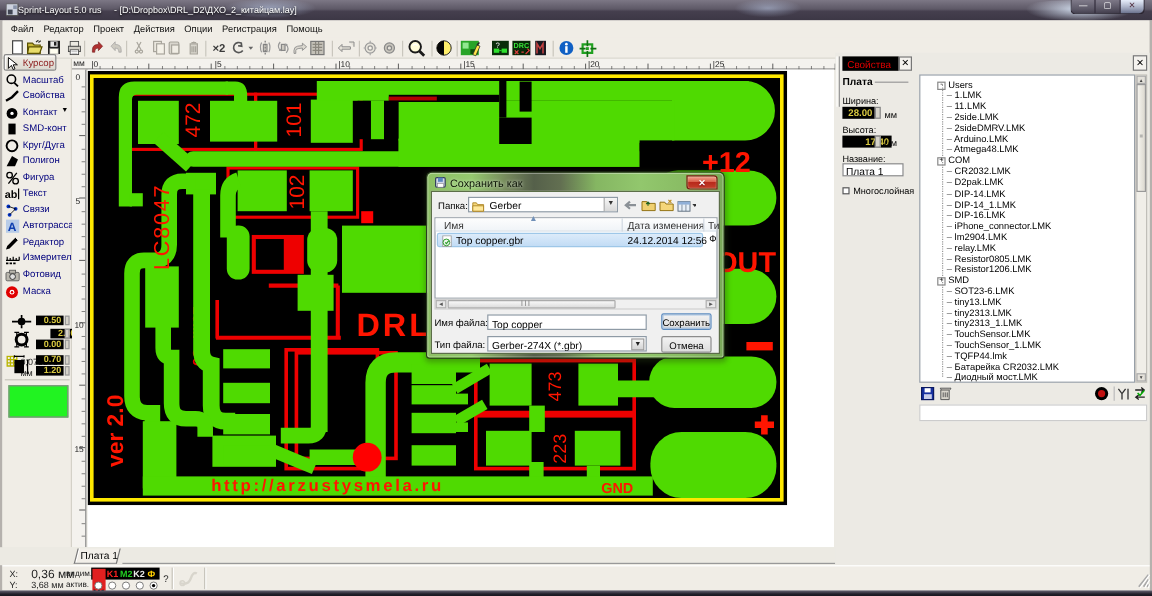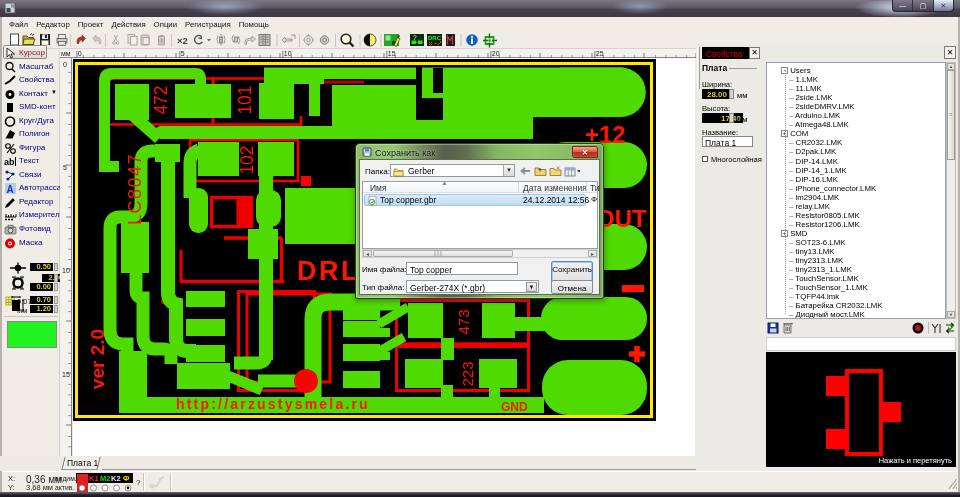--- a/index.html
+++ b/index.html
@@ -40,20 +40,21 @@
 <body>
 <div id="titlebar">
   <div class="glow" style="left:170px;width:110px;background:radial-gradient(ellipse 55px 12px at 50% 40%,rgba(190,205,235,.6),rgba(190,205,235,0) 70%)"></div>
   <div class="glow" style="left:600px;width:80px;background:radial-gradient(ellipse 40px 11px at 50% 40%,rgba(190,205,235,.5),rgba(190,205,235,0) 70%)"></div>
   <div class="glow" style="left:840px;width:120px;background:radial-gradient(ellipse 60px 14px at 50% 45%,rgba(225,238,255,.9),rgba(200,215,245,0) 75%)"></div>
   <svg style="position:absolute;left:5px;top:3px" width="11" height="11" viewBox="0 0 11 11">
       <rect x="0" y="0" width="10" height="10" fill="#cdd2de" stroke="#555" stroke-width="1"></rect>
       <rect x="1.5" y="5" width="4" height="4" fill="#404552"></rect>
       <rect x="6" y="1.5" width="3" height="3" fill="#8892a8"></rect>
     </svg>
+  <span id="title-text">Sprint-Layout 5.0 rus&nbsp;&nbsp;&nbsp;&nbsp; - [D:\Dropbox\DRL_D2\ДХО_2_китайцам.lay]</span>
   <div id="winbtns">
       <div>—</div>
       <div>▢</div>
       <div>✕</div>
     </div>
 </div>
 <div id="menubar">
   <span style="margin-left:3px">Файл</span><span>Редактор</span><span>Проект</span><span>Действия</span><span>Опции</span><span>Регистрация</span><span>Помощь</span>
 </div>
 <div id="toolbar">
@@ -530,26 +531,26 @@
   <span style="position:absolute;left:228px;top:13px;font-size:8px">Ф</span>
 </div>
 <div style="position:absolute;left:6px;top:105px;width:236px;height:9px;background:#f0f0f0;border:1px solid #d0d0d0">
   <div style="position:absolute;left:0;top:0;width:9px;height:7px;background:#e8e8e8;border:1px solid #b0b0b0;font-size:5px;text-align:center;line-height:7px;color:#555">◄</div>
   <div style="position:absolute;right:0;top:0;width:9px;height:7px;background:#e8e8e8;border:1px solid #b0b0b0;font-size:5px;text-align:center;line-height:7px;color:#555">►</div>
   <div style="position:absolute;left:10px;top:0;width:140px;height:7px;background:linear-gradient(180deg,#f8f8f8,#ddd);border:1px solid #aaa;border-radius:1px">
     <span style="position:absolute;left:60px;top:-1.5px;font-size:7px;color:#888;letter-spacing:1px">III</span>
   </div>
 </div>
 <div style="position:absolute;left:6px;top:121px;font-size:8px;color:#000">Имя файла:</div>
-<div style="position:absolute;left:50px;top:118px;width:112px;height:13px;background:#fff;border:1px solid #8e9aa5;font-size:8.5px;padding:1.5px 0 0 3px">Top copper</div>
+<div style="position:absolute;left:50px;top:118px;width:133px;height:13px;background:#fff;border:1px solid #8e9aa5;font-size:8.5px;padding:1.5px 0 0 3px">Top copper</div>
 <div style="position:absolute;left:6px;top:139px;font-size:8px;color:#000">Тип файла:</div>
 <div style="position:absolute;left:50px;top:136px;width:133px;height:13px;background:#fff;border:1px solid #8e9aa5;font-size:8.5px;padding:1.5px 0 0 3px">Gerber-274X (*.gbr)
   <div style="position:absolute;right:1px;top:1px;width:11px;height:10px;background:linear-gradient(180deg,#f4f4f4,#d4d4d4);border:1px solid #999;font-size:6px;text-align:center;line-height:9px;color:#222">▼</div>
 </div>
-<div style="position:absolute;left:195px;top:117px;width:42px;height:26px;background:linear-gradient(180deg,#f3f3f3,#dcdcdc);border:1px solid #5c8cc0;box-shadow:0 0 0 1px #aac6e4 inset;border-radius:2px;font-size:8px;text-align:right;padding-top:2.5px">Сохранить</div>
+<div style="position:absolute;left:195px;top:117px;width:42px;height:14px;background:linear-gradient(180deg,#f3f3f3,#dcdcdc);border:1px solid #5c8cc0;box-shadow:0 0 0 1px #aac6e4 inset;border-radius:2px;font-size:8px;text-align:left;padding-top:2.5px">Сохранить</div>
 <div style="position:absolute;left:195px;top:136px;width:42px;height:14px;background:linear-gradient(180deg,#f3f3f3,#dcdcdc);border:1px solid #8c8c8c;border-radius:2px;font-size:8px;text-align:center;padding-top:2.5px">Отмена</div>
 </div>
 <div id="rightbg" style="position:absolute;left:696px;top:44px;width:262px;height:427px;background:#eceae4"></div>
 <div id="props" style="position:absolute;left:696px;top:44px;width:64px;height:427px;font-size:7.6px;color:#000">
   <div style="position:absolute;left:1px;top:3px;width:3px;height:42px;border-left:1px solid #fff;border-right:1px solid #999"></div>
   <div style="position:absolute;left:6px;top:2.5px;width:47px;height:12px;background:#000;color:#e00000;font-size:8.3px;padding:2px 0 0 4px">Свойства</div>
   <div style="position:absolute;left:53px;top:2.5px;width:11px;height:12px;background:#f4f2ee;border:1px solid #777;color:#000;font-size:8px;text-align:center;line-height:10px">✕</div>
   <div style="position:absolute;left:6px;top:19px;font-weight:bold;font-size:8.5px">Плата</div>
   <div style="position:absolute;left:33px;top:24px;width:28px;border-top:1px solid #999"></div>
   <div style="position:absolute;left:6px;top:36px">Ширина:</div>
@@ -613,29 +614,20 @@
   </svg>
     <svg style="position:absolute;left:150px;top:277px" width="46" height="14" viewBox="0 0 46 14">
     <circle cx="6" cy="7" r="5.5" fill="#000"></circle>
       <circle cx="6" cy="7" r="3" fill="#c01010"></circle>
     <path d="M16.5 1 v12" stroke="#bbb" stroke-width="1"></path>
     <path d="M20 3 l3 4 v5 m3 -9 l-3 4 m5 -4 v9" stroke="#333" stroke-width="1.1" fill="none"></path>
     <path d="M34 4 h7 m-2 -2 l2.5 2 -2.5 2 M42 10 h-7 m2 -2 l-2.5 2 2.5 2" stroke="#222" stroke-width="1.1" fill="none"></path>
     <path d="M36 6.5 l2 2 3.5 -4" stroke="#0a0" stroke-width="1.3" fill="none"></path>
   </svg>
   <div style="position:absolute;left:4px;top:293px;width:190px;height:14px;background:#fff;border:1px solid #ccc"></div>
-  <div style="position:absolute;left:4px;top:308px;width:190px;height:115px;background:#000">
-    <svg style="position:absolute;left:0;top:0" width="190" height="115" viewBox="0 0 190 115">
-      <rect x="81" y="19" width="34" height="83" fill="none" stroke="#f00" stroke-width="4"></rect>
-      <rect x="60" y="24" width="21" height="20" fill="#f00"></rect>
-      <rect x="60" y="77" width="21" height="20" fill="#f00"></rect>
-      <rect x="115" y="50" width="20" height="20" fill="#f00"></rect>
-    </svg>
-    <span style="position:absolute;right:4px;bottom:2px;color:#fff;font-size:7.5px">Нажать и перетянуть</span>
-  </div>
 </div>
 <div id="tabfill" style="position:absolute;left:0;top:456px;width:60px;height:15px;background:#eceae3"></div>
 <div id="statusbar">
   <span style="position:absolute;left:6px;top:2px">X:</span>
     <span style="position:absolute;left:24px;top:2px;font-size:10px">0,36 мм</span>
   <span style="position:absolute;left:6px;top:11px">Y:</span>
     <span style="position:absolute;left:24px;top:11px;font-size:7.5px">3,68 мм</span>
   <span style="position:absolute;left:53px;top:3px;font-size:6.8px">видим.</span>
   <span style="position:absolute;left:53px;top:12px;font-size:6.8px">актив.</span>
   <div style="position:absolute;left:74px;top:1px;width:57px;height:10px;background:#000;font-size:7.5px;font-weight:bold">

